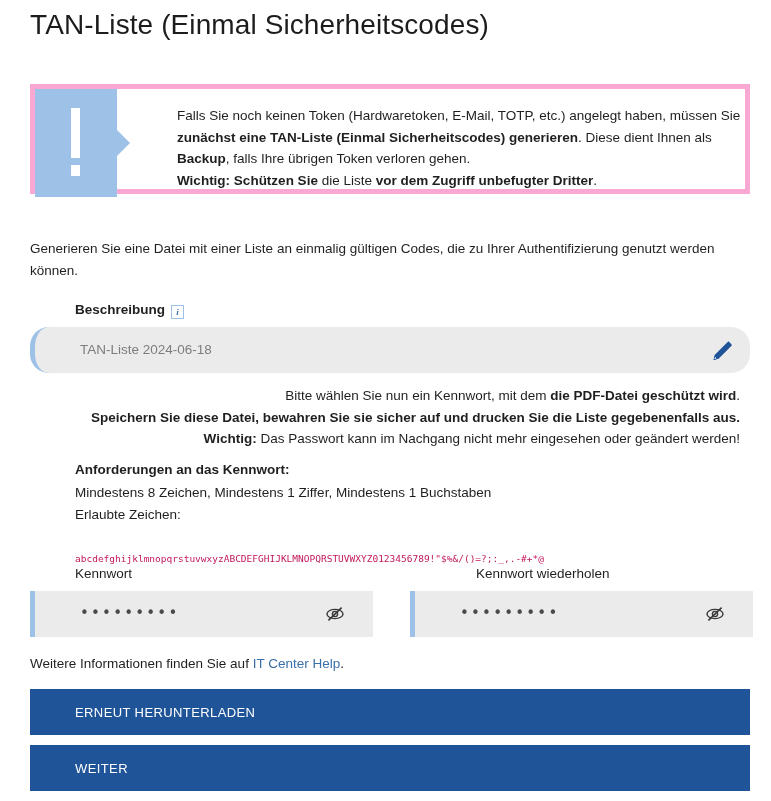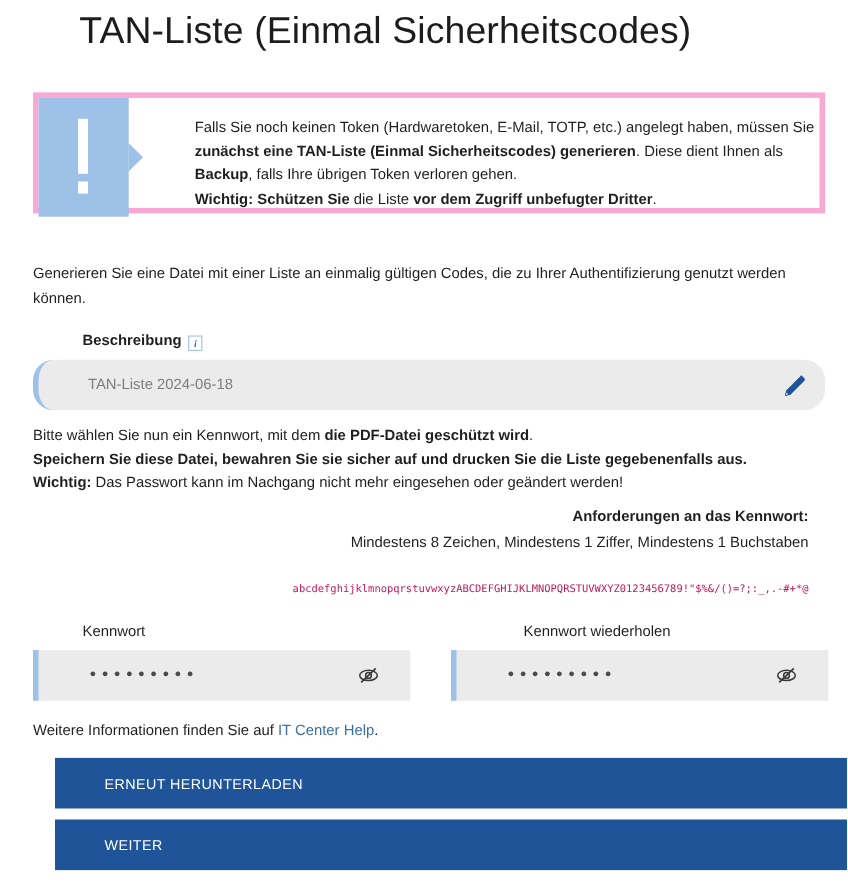--- a/index.html
+++ b/index.html
@@ -19,26 +19,25 @@
     position: relative;
     width: 771px;
     height: 801px;
   }
 
   
   .page-title {
     position: absolute;
     left: 30px;
     top: 9px;
-    font-size: 34px;
+    font-size: 28px;
     font-weight: 400;
     color: #1c1c1c;
     letter-spacing: 0.1px;
     white-space: nowrap;
-    margin-left: 42px;
   }
 
   
   .alert-box {
     position: absolute;
     left: 30px;
     top: 84px;
     width: 720px;
     height: 110px;
     border: 5px solid #f9a8d4;
@@ -157,32 +156,32 @@
 
   
   .instr-block {
     position: absolute;
     left: 30px;
     top: 385px;
     width: 710px;
     font-size: 13.5px;
     line-height: 21.5px;
     color: #1f1f1f;
+    text-align: right;
   }
   .instr-block b { font-weight: bold; }
 
   .reqs-block {
     position: absolute;
     left: 75px;
     top: 459px;
     width: 660px;
     font-size: 13.5px;
     line-height: 22.5px;
     color: #1f1f1f;
-    text-align: right;
   }
   .reqs-title { font-weight: bold; }
   .allowed-chars {
     margin-top: 21px;
     font-family: "DejaVu Sans Mono", monospace;
     font-size: 9.5px;
     color: #c2185b;
     letter-spacing: 0px;
     white-space: nowrap;
   }
@@ -249,21 +248,20 @@
     background: #1f5499;
     border: none;
     color: #ffffff;
     font-family: "Liberation Sans", sans-serif;
     font-size: 13px;
     letter-spacing: 0.4px;
     text-align: left;
     padding: 0 0 0 45px;
     cursor: pointer;
     box-sizing: border-box;
-    margin-left: 20px;
   }
   .btn-download { top: 689px; }
   .btn-next { top: 745px; }
 </style>
 </head>
 <body>
 
 <div class="page">
 
   <div class="page-title">TAN-Liste (Einmal Sicherheitscodes)</div>
@@ -292,20 +290,21 @@
         <path d="M7.3 19.1 L8.4 20.2 L6.2 21.3 Z" fill="#ffffff"></path>
       </svg>
     </div>
   </div>
 
   <div class="instr-block"><span>Bitte wählen Sie nun ein Kennwort, mit dem </span><b>die PDF-Datei geschützt wird</b><span>.</span><br><b>Speichern Sie diese Datei, bewahren Sie sie sicher auf und drucken Sie die Liste gegebenenfalls aus.</b><br><b>Wichtig:</b><span> Das Passwort kann im Nachgang nicht mehr eingesehen oder geändert werden!</span></div>
 
   <div class="reqs-block">
     <div class="reqs-title">Anforderungen an das Kennwort:</div>
     <div>Mindestens 8 Zeichen, Mindestens 1 Ziffer, Mindestens 1 Buchstaben</div>
+    <div>Erlaubte Zeichen:</div>
     <div class="allowed-chars">abcdefghijklmnopqrstuvwxyzABCDEFGHIJKLMNOPQRSTUVWXYZ0123456789!"$%&amp;/()=?;:_,.-#+*@</div>
   </div>
 
   <div class="pw-label pw-label-1">Kennwort</div>
   <div class="pw-label pw-label-2">Kennwort wiederholen</div>
 
   <div class="pw-field pw-field-1">
     <div class="pw-dots" title="Kennwort">•••••••••</div>
     <div class="eye-btn">
       <svg width="20" height="20" viewBox="0 0 20 20" aria-hidden="true">

